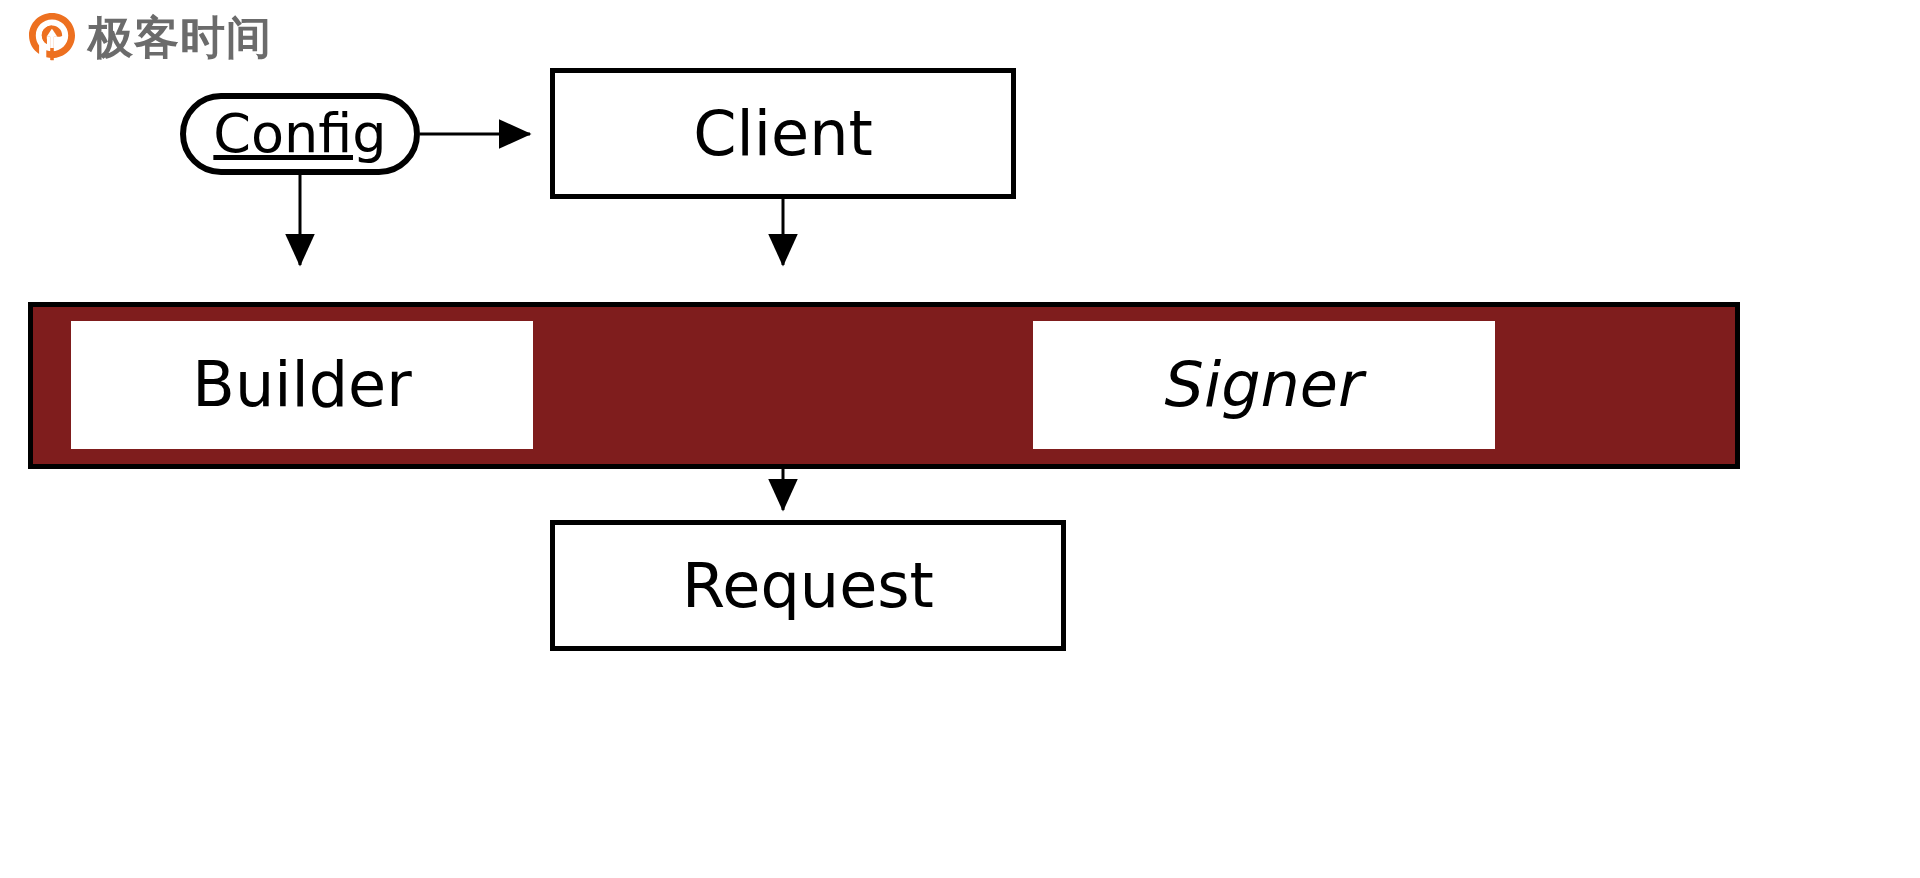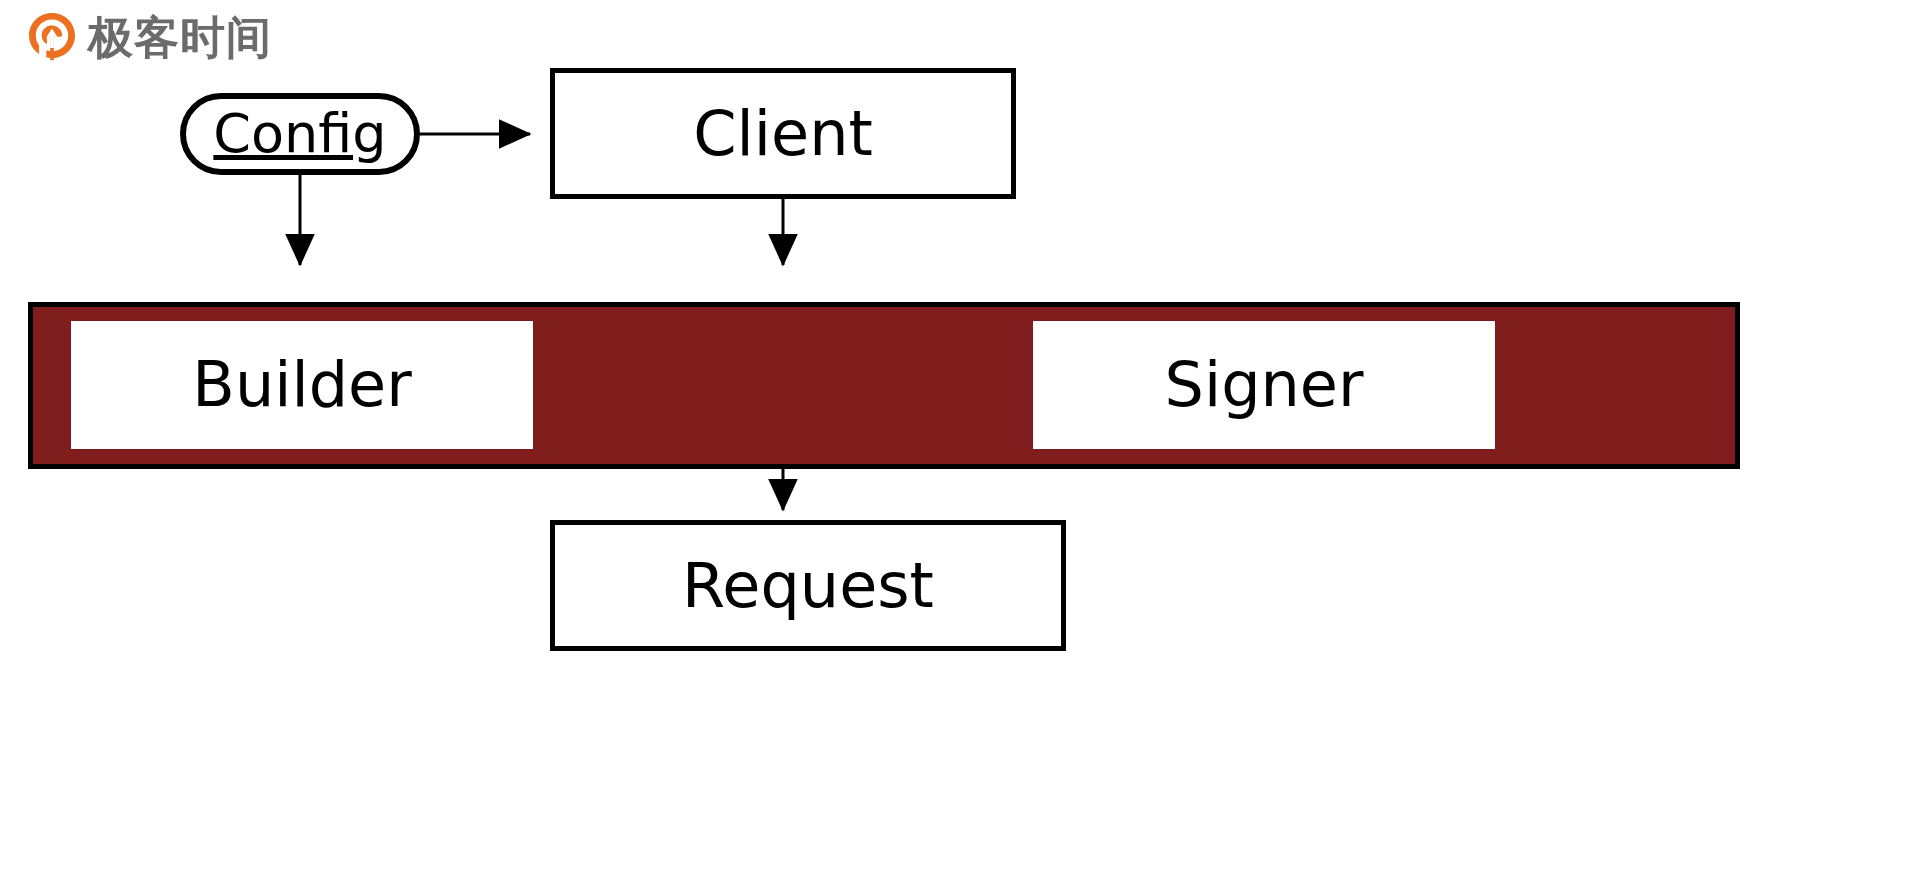--- a/index.html
+++ b/index.html
@@ -107,21 +107,21 @@
     display: flex;
     align-items: center;
     justify-content: center;
     font-family: "DejaVu Sans", "Liberation Sans", sans-serif;
     font-size: 62px;
     color: #000000;
     line-height: 1;
     white-space: nowrap;
   }
   .band-inner-left  { left: 38px;  width: 462px; }
-  .band-inner-right { left: 1000px; width: 462px; }
+  .band-inner-right { left: 1000px; width: 462px; font-style: italic; }
 
   
   .edges {
     position: absolute;
     left: 0;
     top: 0;
     width: 1920px;
     height: 878px;
     pointer-events: none;
   }

